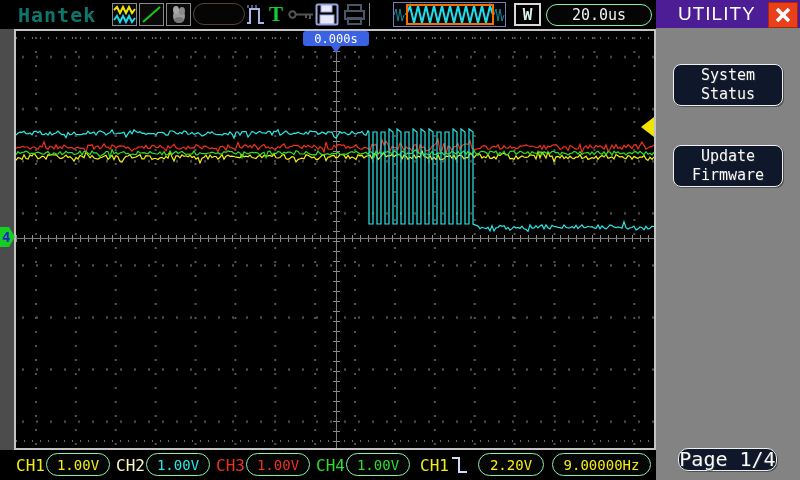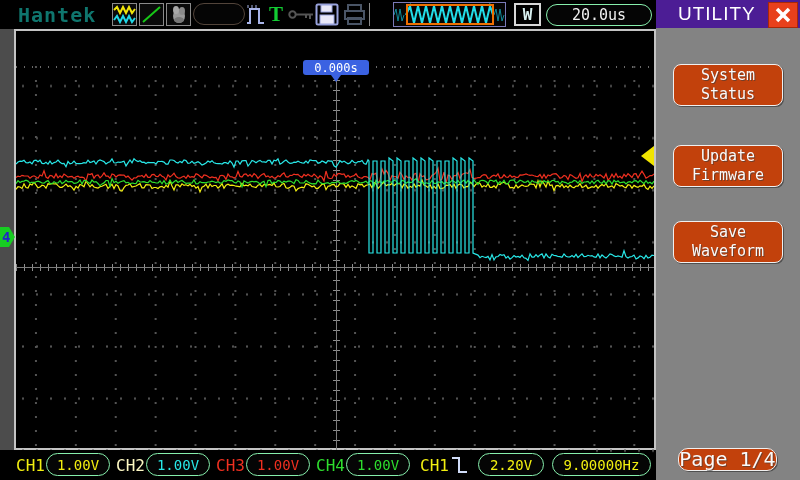--- a/index.html
+++ b/index.html
@@ -57,21 +57,20 @@
   .scope { position:absolute; left:0; top:29px; width:656px; height:421px; background:#4c4c4c; }
   .frame {
     position:absolute; left:14px; top:0; width:642px; height:421px;
     border:2px solid #c4c4c4; background:#000;
   }
   .grat { position:absolute; left:0; top:0; width:638px; height:417px; overflow:hidden;
     background-image:
       radial-gradient(circle, #545454 0.9px, transparent 1.4px),
       radial-gradient(circle, #545454 0.9px, transparent 1.4px);
     background-size: 39.9px 14px, 14px 52.1px;
-    margin-top: 29px;
   }
   .edge-ticks { position:absolute; left:0; width:638px; height:2px;
     background:repeating-linear-gradient(90deg, #6a6a6a 0 1px, transparent 1px 8px); }
   .center-vline { position:absolute; left:320px; top:0; width:1px; height:417px; background:#7d7d7d; }
   .center-vticks { position:absolute; left:317px; top:0; width:7px; height:417px;
     background:repeating-linear-gradient(180deg, #8d8d8d 0 1px, transparent 1px 10px); }
   .center-hline { position:absolute; left:0; top:207px; width:638px; height:1px; background:#7d7d7d; }
   .center-hticks { position:absolute; left:0; top:204px; width:638px; height:7px;
     background:repeating-linear-gradient(90deg, #8d8d8d 0 1px, transparent 1px 8px); }
   #traces { position:absolute; left:0; top:0; width:638px; height:417px; }
@@ -113,21 +112,21 @@
   .panel-header {
     position:absolute; left:0; top:0; width:144px; height:28px; background:#4c1d95;
     display:flex; align-items:center;
   }
   .panel-title { color:#fff; font-size:19px; letter-spacing:1px; margin-left:22px; }
   .close-btn {
     position:absolute; right:2px; top:2px; width:30px; height:26px; background:#e8401c;
     border:1px solid #a82808; display:flex; align-items:center; justify-content:center;
   }
   .menu-btn {
-    position:absolute; left:17px; width:110px; height:42px; background:#c2410c;
+    position:absolute; left:17px; width:110px; height:42px; background:#0f172a;
     border:1px solid #f0f0f0; border-radius:8px; box-shadow:1px 1px 0 #4f4f4f;
     color:#fafafa; font-size:15px; font-family:"DejaVu Sans Mono", monospace;
     display:flex; align-items:center; justify-content:center; text-align:center;
     white-space:pre-line; line-height:1.25; text-shadow:1px 1px 0 rgba(60,60,60,.6);
     cursor:pointer;
   }
   .page-btn { left:22px; top:448px; width:99px; height:23px; border-radius:10px; font-size:20px; }
 </style>
 </head>
 <body>
@@ -272,18 +271,16 @@
         <svg width="18" height="16">
           <line x1="3" y1="2" x2="15" y2="14" stroke="#fff" stroke-width="3.5"></line>
           <line x1="15" y1="2" x2="3" y2="14" stroke="#fff" stroke-width="3.5"></line>
         </svg>
       </div>
     </div>
     <div class="menu-btn" style="top:64px">System
 Status</div>
     <div class="menu-btn" style="top:145px">Update
 Firmware</div>
-    <div class="menu-btn" style="top:221px">Save
-Waveform</div>
     <div class="menu-btn page-btn">Page 1/4</div>
   </div>
 
 </div>
 
 </body></html>

